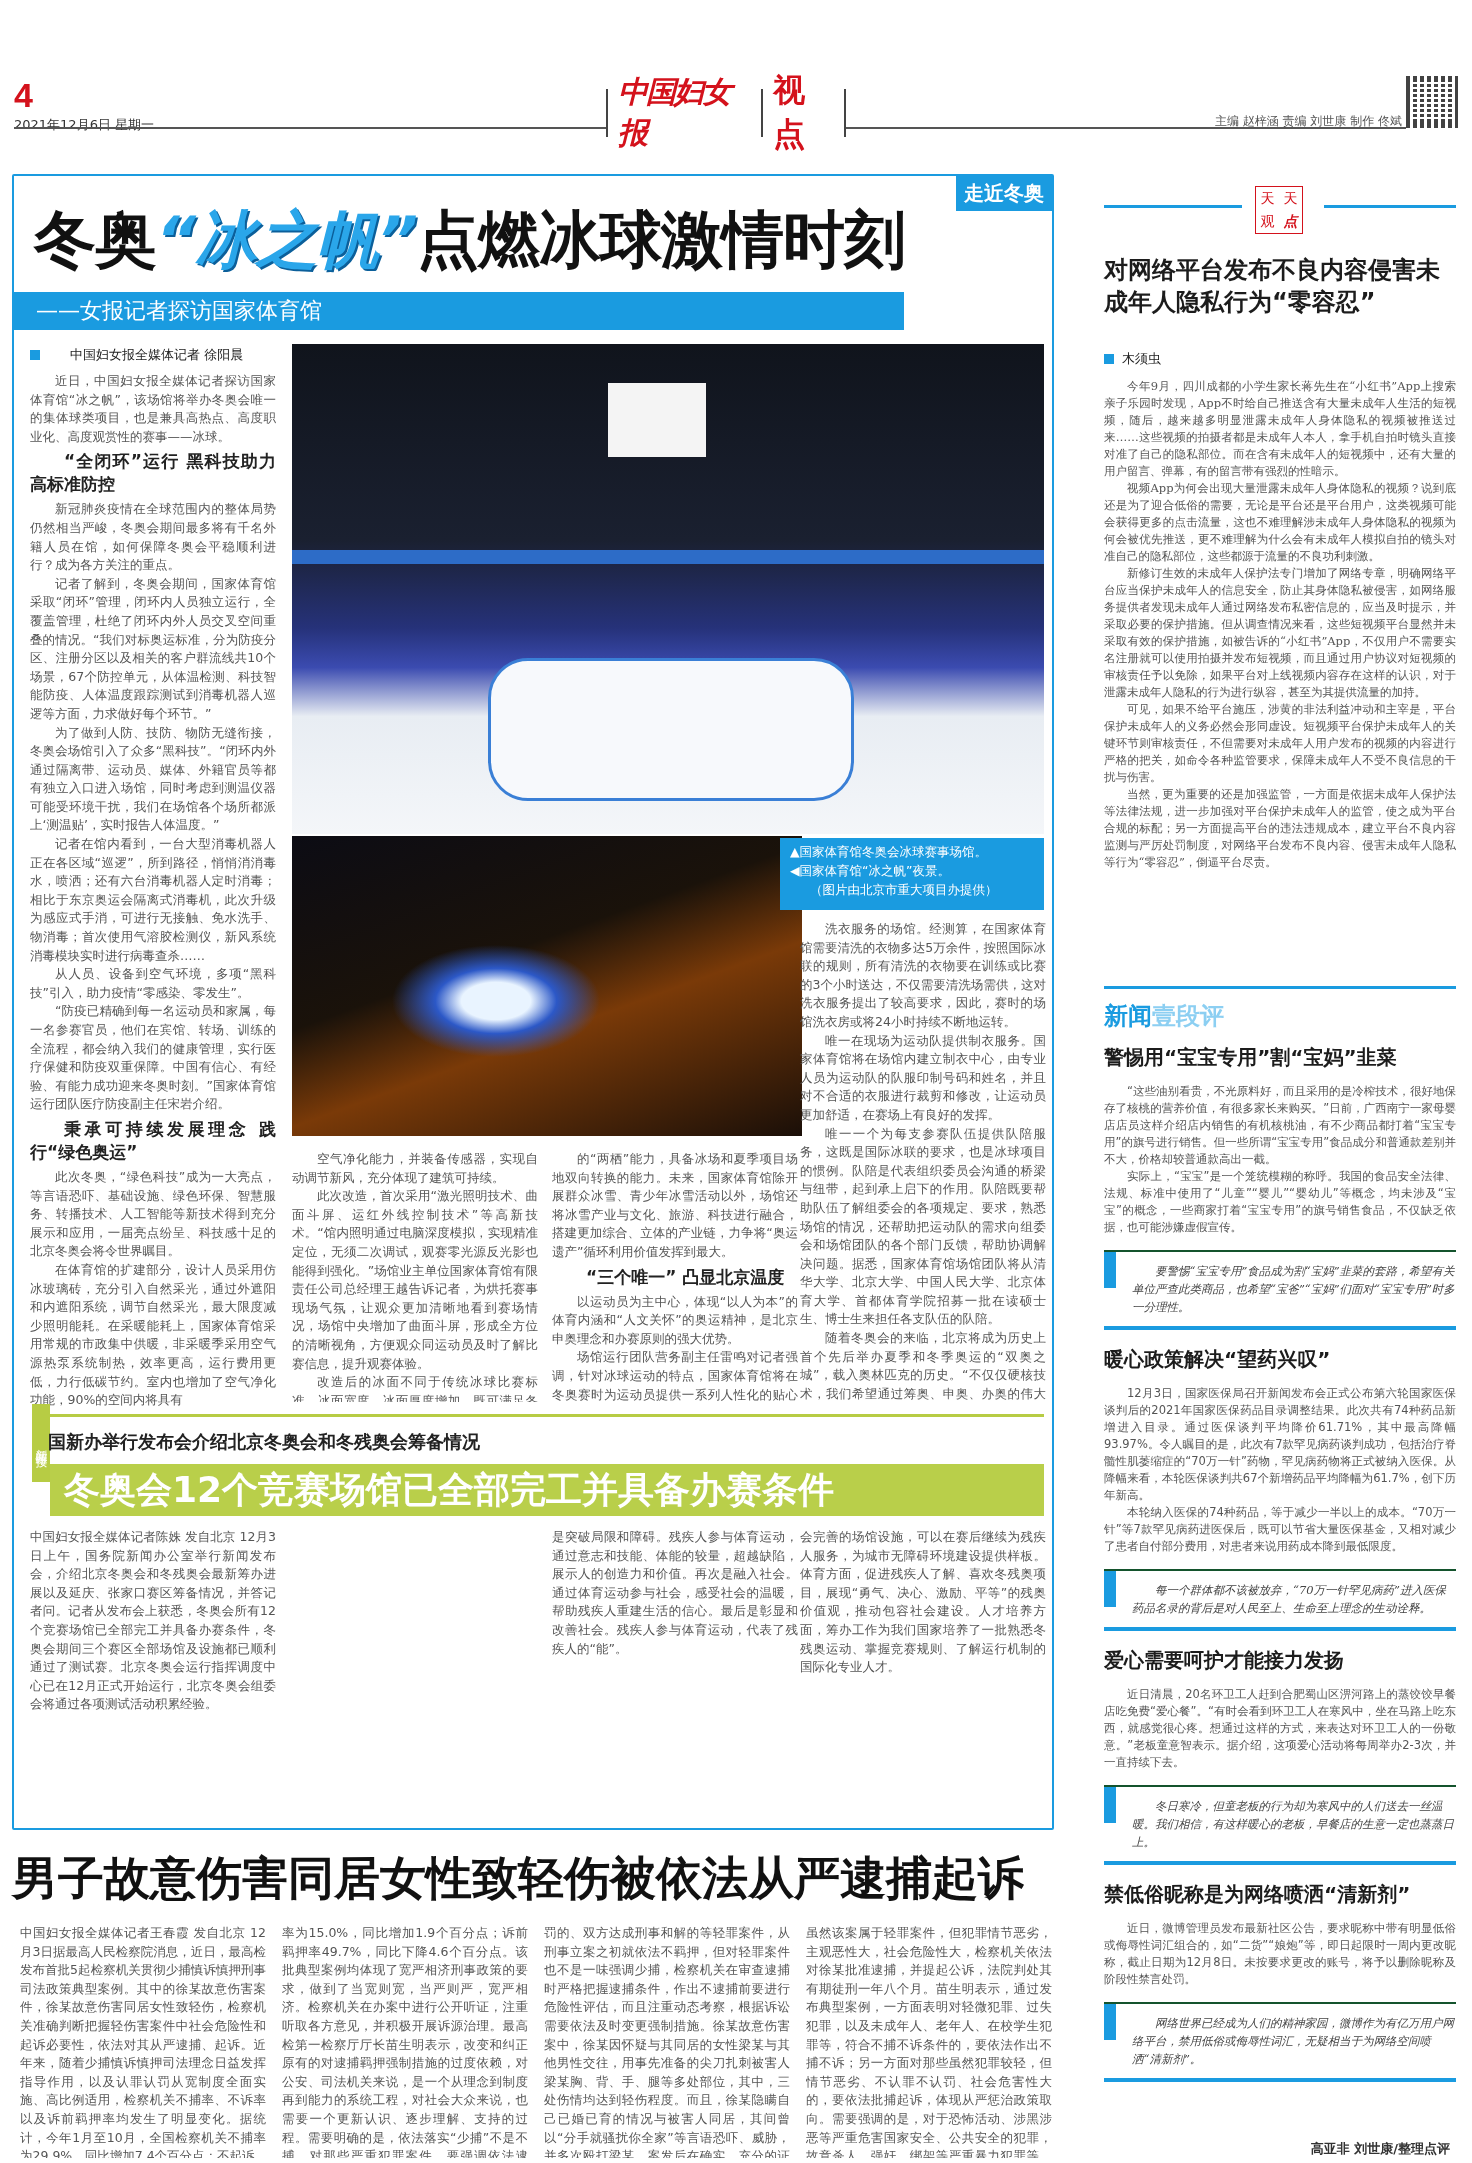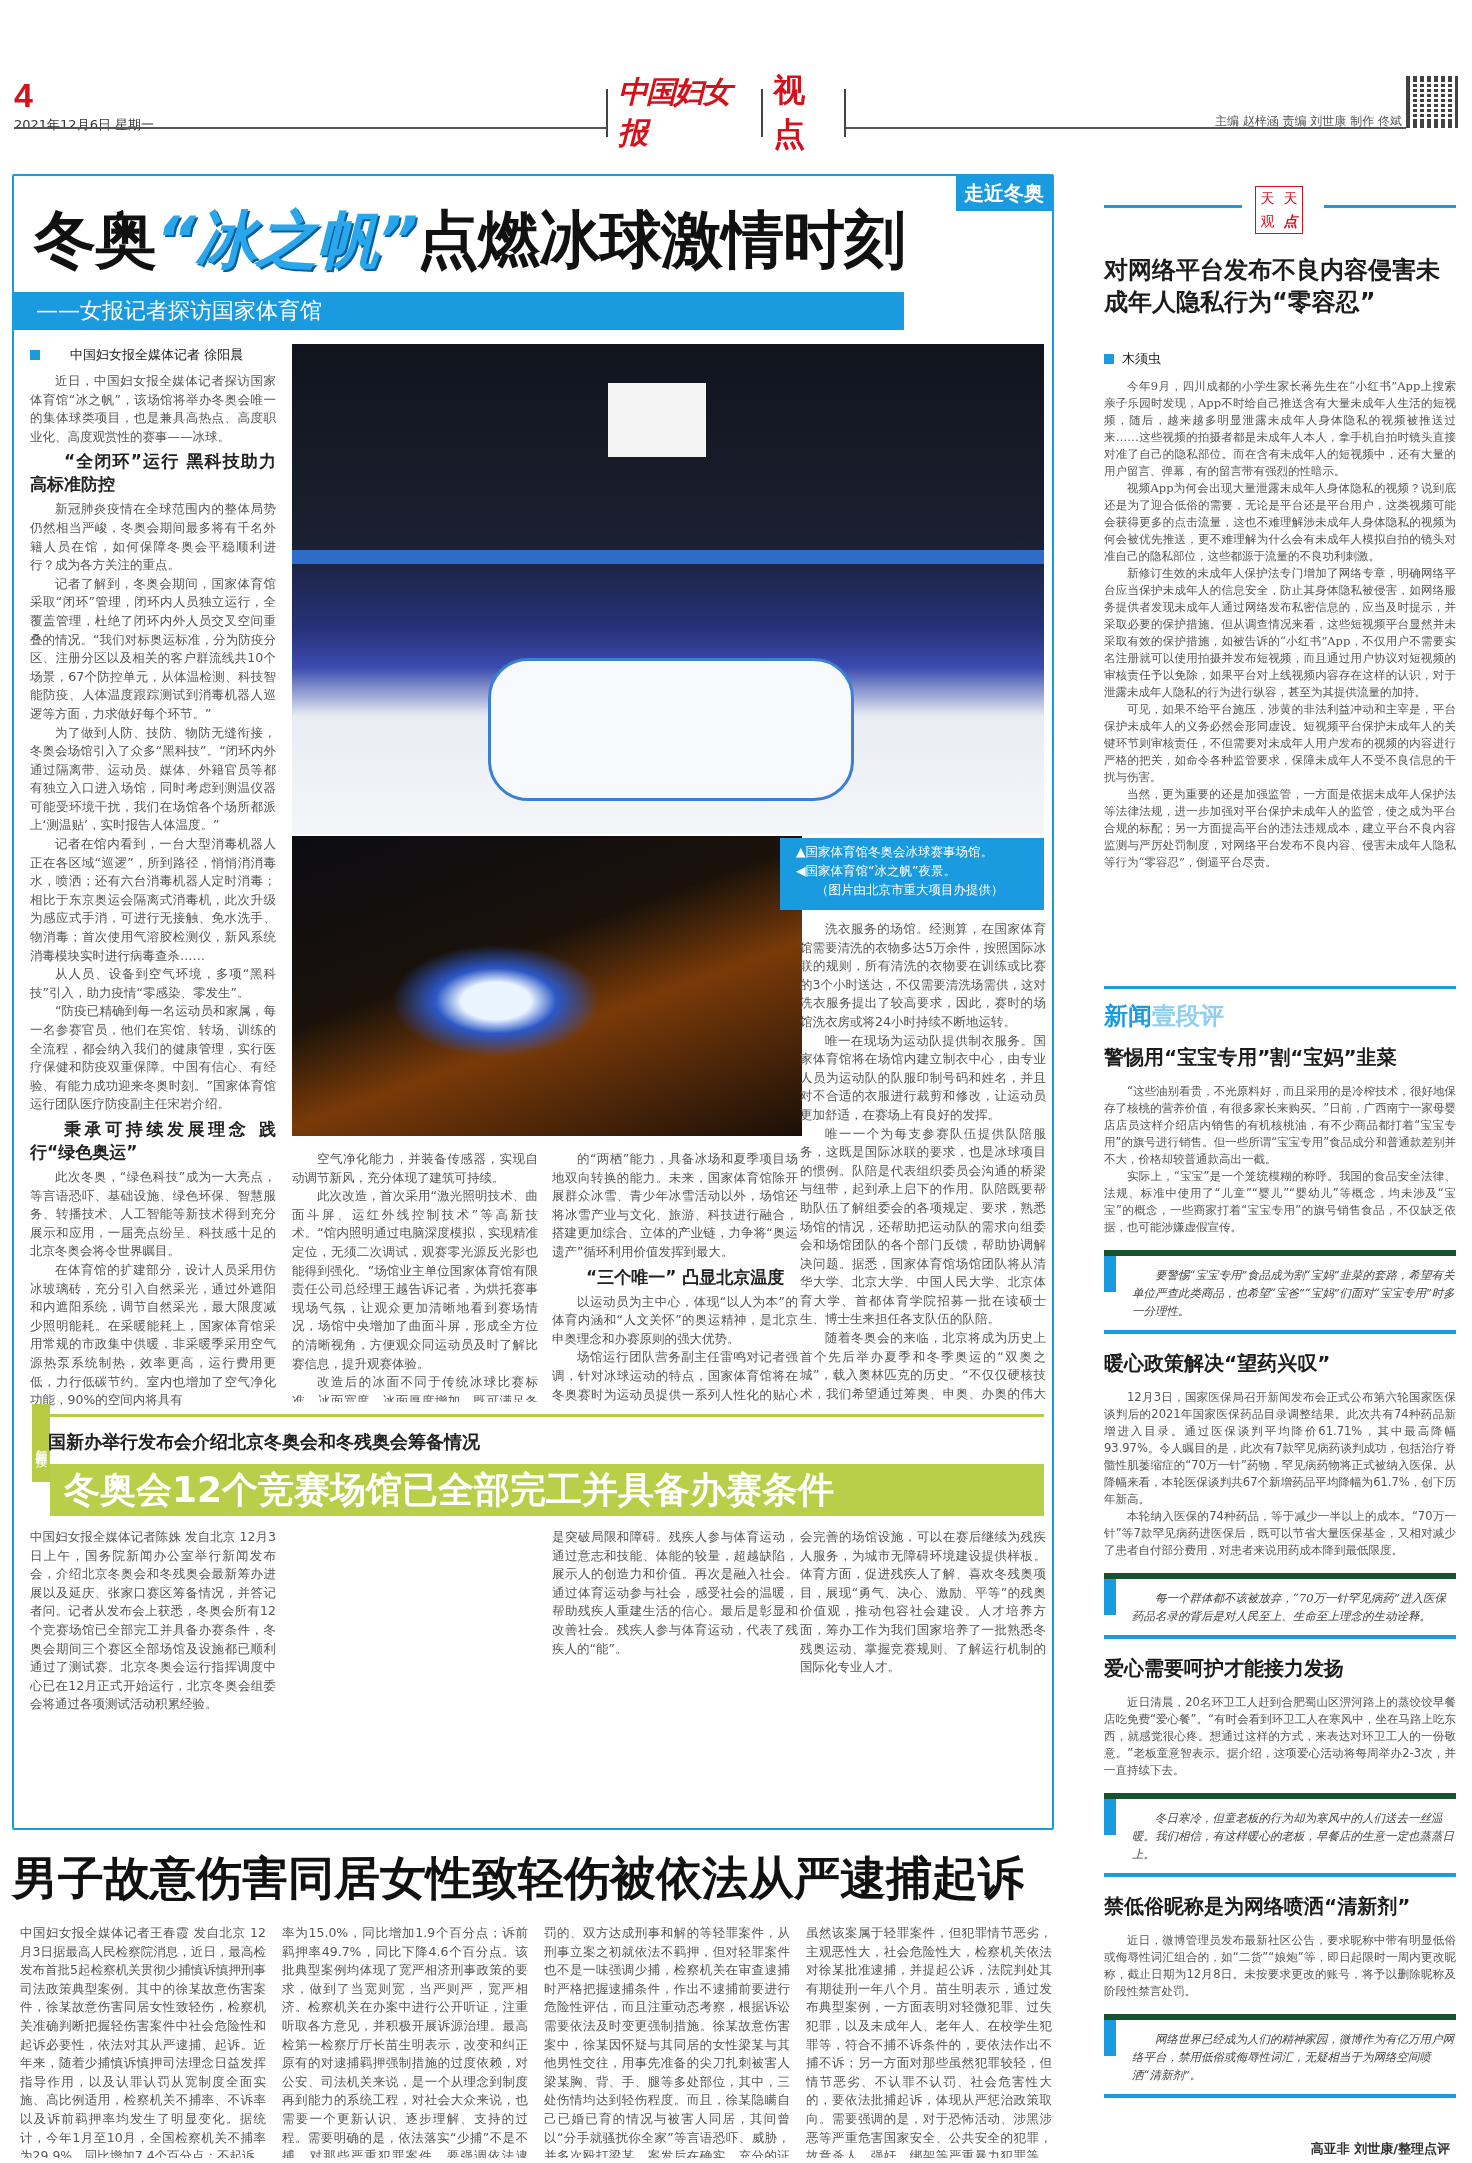--- a/index.html
+++ b/index.html
@@ -29,38 +29,38 @@
   .col p{margin:0;text-indent:2em;}
   .col h3{margin:4px 0 4px;font:bold 17px "DejaVu Sans",sans-serif;color:#222;line-height:23px;text-indent:2em;}
   .photo1{left:278px;top:168px;width:752px;height:490px;background:
      linear-gradient(180deg,#10141c 0%,#1a2030 40%,#26327a 58%,#3b4bb0 66%,#e8edf3 76%,#f4f6f9 100%);overflow:hidden;}
   .photo1 .rink{position:absolute;left:26%;top:64%;width:48%;height:28%;background:#f7f9fc;border:3px solid #3a7fd6;border-radius:40px;}
   .photo1 .screen{position:absolute;left:42%;top:8%;width:13%;height:15%;background:#f4f4f4;}
   .photo1 .band{position:absolute;left:0;top:42%;width:100%;height:3%;background:#2d6cc7;}
   .photo2{left:278px;top:660px;width:510px;height:300px;background:
      radial-gradient(ellipse at 40% 55%,#e9f4ff 0 8%,#2c58c7 14%,transparent 24%),
      linear-gradient(160deg,#0c0c14 0%,#1a120a 40%,#7a3a08 60%,#1a0f08 100%);}
-  .caption{left:766px;top:662px;width:264px;height:72px;background:#1a9be0;color:#fff;font-size:12.5px;line-height:19px;padding:4px 16px;box-sizing:border-box;}
+  .caption{left:766px;top:662px;width:264px;height:72px;background:#1a9be0;color:#fff;font-size:12.5px;line-height:19px;padding:4px 10px;box-sizing:border-box;}
   
   .nl-side{left:30px;top:1402px;width:18px;height:78px;background:#b7cc44;color:#fff;font-size:12px;writing-mode:vertical-rl;display:flex;align-items:center;justify-content:center;letter-spacing:2px;}
   .nl-rule{left:48px;top:1412px;width:994px;height:3px;background:#b7cc44;}
   .nl-title{left:58px;top:1428px;font:bold 18px "DejaVu Serif",serif;color:#222;}
   .nl-bar{left:42px;top:1462px;width:1000px;height:52px;background:#b9cf4a;color:#fff;font:bold 36px "DejaVu Sans",sans-serif;line-height:52px;padding-left:14px;box-sizing:border-box;}
   
   .big2{left:12px;top:1848px;font:900 46px "DejaVu Sans",sans-serif;color:#111;white-space:nowrap;}
   
   .right{left:1104px;width:352px;}
   .r-rule{height:3px;background:#1a9be0;}
   .logo-box{left:1255px;top:186px;width:46px;height:46px;border:1px solid #d4121c;display:grid;grid-template-columns:1fr 1fr;font:14px "DejaVu Serif",serif;color:#d4121c;text-align:center;line-height:22px;}
   .r-head{font:bold 24px "DejaVu Sans",sans-serif;color:#1c1c1c;line-height:32px;}
   .r-head2{font:bold 20px "DejaVu Sans",sans-serif;color:#1c1c1c;}
   .rcol{font-size:11.5px;line-height:17px;color:#555;text-align:justify;}
   .rcol p{margin:0;text-indent:2em;}
   .serif{font-family:"DejaVu Serif",serif;}
-  .comment{border-top:6px solid #14532d;border-bottom:4px solid #1a9be0;padding:10px 0 10px 28px;position:relative;font:italic 11.5px "DejaVu Serif",serif;line-height:18px;color:#444;}
+  .comment{border-top:2px solid #14532d;border-bottom:4px solid #1a9be0;padding:10px 0 10px 28px;position:relative;font:italic 11.5px "DejaVu Serif",serif;line-height:18px;color:#444;}
   .comment .mark{position:absolute;left:0;top:0;width:12px;height:36px;background:#1a9be0;}
   .comment p{margin:0;text-indent:2em;}
   .xinwen{font:bold 24px "DejaVu Sans",sans-serif;color:#1a9be0;}
   .xinwen .lt{color:#8ccff2;}
 </style>
 </head>
 <body>
 
 <div class="abs page-num">4</div>
 <div class="abs date">2021年12月6日  星期一</div>

